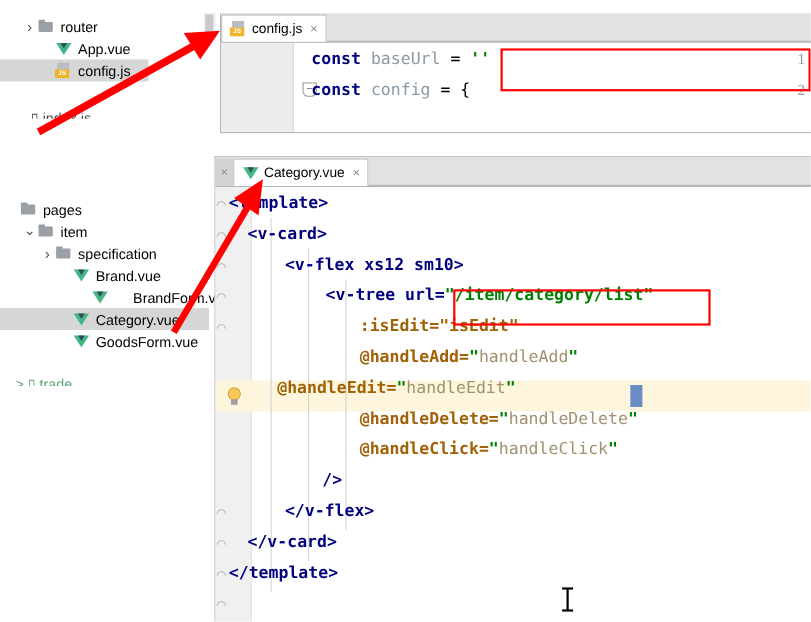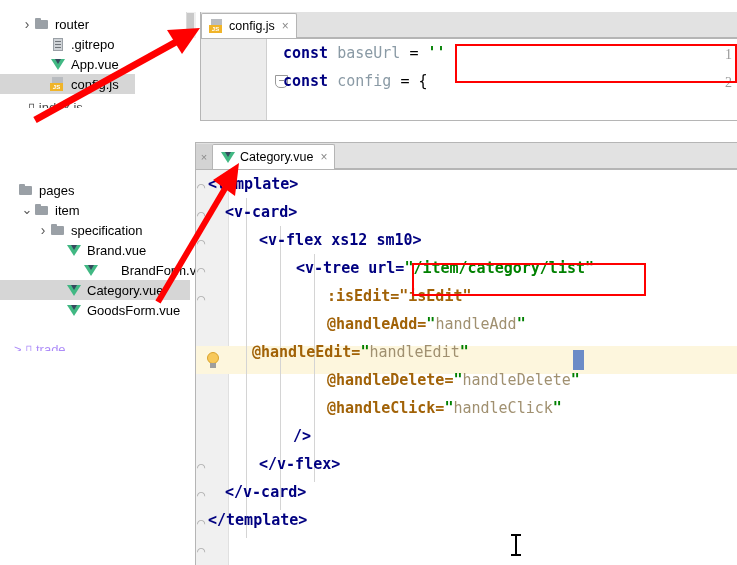--- a/index.html
+++ b/index.html
@@ -128,25 +128,20 @@
 <body>
 
 <div class="tree" id="topTree" style="left:0;top:14px;width:135px;">
     <div class="tree-row" style="padding-left: 20px;">
       <span class="tw" style="font-size: 14px;">›</span>
       <span class="ic ic-folder"></span>
       <span class="lbl">router</span>
     </div>
     <div class="tree-row" style="padding-left: 36px;">
       <span class="tw"></span>
-      <span class="ic ic-file"></span>
-      <span class="lbl">.gitrepo</span>
-    </div>
-    <div class="tree-row" style="padding-left: 36px;">
-      <span class="tw"></span>
       <span class="ic ic-vue"></span>
       <span class="lbl">App.vue</span>
     </div>
     <div class="tree-row sel" style="padding-left: 36px;">
       <span class="tw"></span>
       <span class="ic ic-js"></span>
       <span class="lbl">config.js</span>
     </div>
   </div>
 
@@ -224,21 +219,21 @@
       <span class="lbl">Category.vue</span>
     </div>
     <div class="tree-row" style="padding-left: 52px;">
       <span class="tw"></span>
       <span class="ic ic-vue"></span>
       <span class="lbl">GoodsForm.vue</span>
     </div>
   </div>
 
 <div class="abs" style="left:14px;top:342px;width:110px;height:9px;overflow:hidden;">
-  <div style="font-size:13px;color:#8b5cf6;white-space:nowrap;opacity:.7;
+  <div style="font-size:13px;color:#15803d;white-space:nowrap;opacity:.7;
               font-family:'Liberation Sans',sans-serif;">&gt;&nbsp;▯&nbsp;trade</div>
 </div>
 
 <div class="editor" style="left:195px;top:142px;width:542px;height:423px;border:1px solid #b5b5b5;border-bottom:none;">
 
   <div class="tabbar">
     <div class="tab-ghost">
       <span>×</span>
     </div>
     <div class="tab active">

